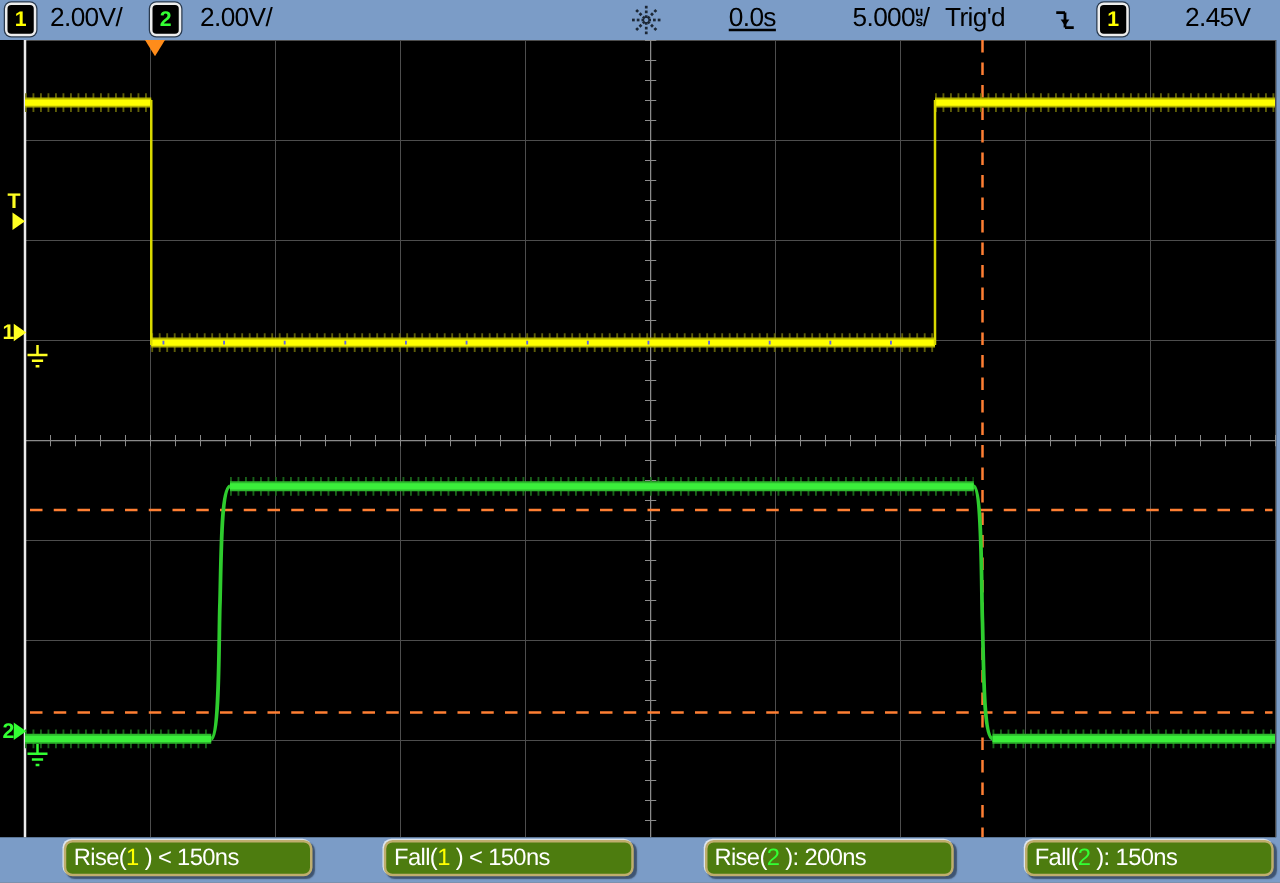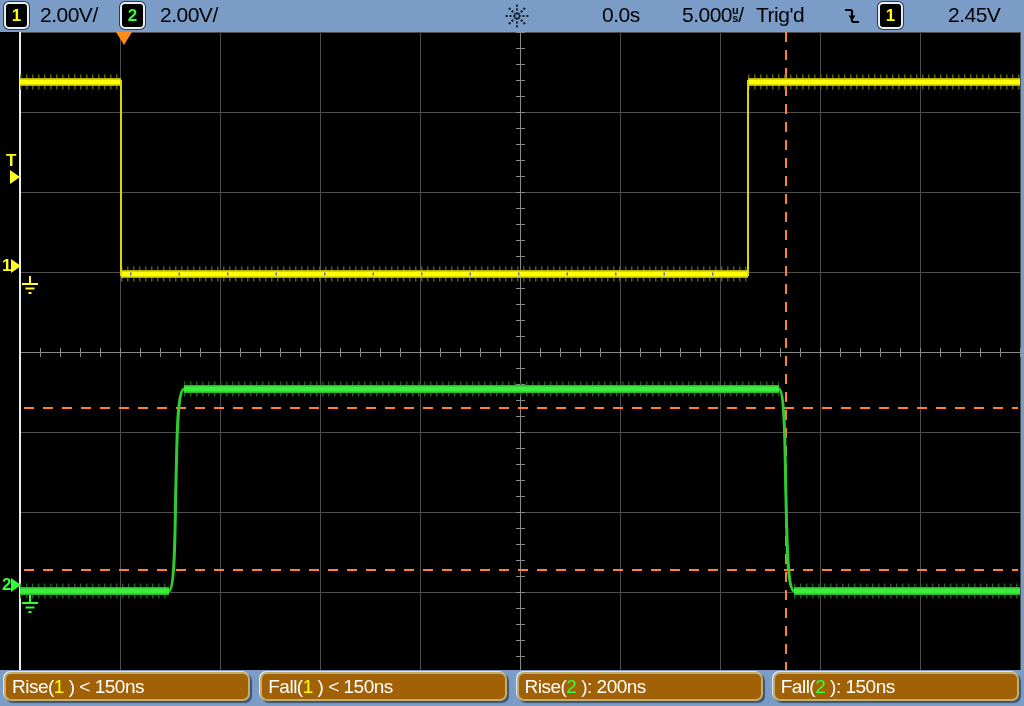--- a/index.html
+++ b/index.html
@@ -40,23 +40,23 @@
   .marker{position:absolute;z-index:5;}
   .mk-label{font-size:17px;font-weight:bold;line-height:16px;}
   .tri-right{width:0;height:0;border-top:7px solid transparent;border-bottom:7px solid transparent;}
   .yellow{color:#ffff22;} .green{color:#33ff33;}
   .tri-yellow{border-left:10px solid #ffff22;}
   .tri-green{border-left:10px solid #33ff33;}
 
   
   #botbar{position:absolute;left:0;top:670px;width:1024px;height:36px;background:#7b9cc7;
     box-sizing:border-box;display:flex;gap:10px;padding:2px 5px 5px 4px;}
-  .mbox{flex:1 1 0;background:#a16207;border:2px solid #bfae6e;border-radius:7px;color:#fff;
+  .mbox{flex:1 1 0;background:#4d7c0f;border:2px solid #bfae6e;border-radius:7px;color:#fff;
     font-size:19px;letter-spacing:-0.5px;display:flex;align-items:center;padding:0 6px;white-space:pre;
-    box-shadow:-1px -1px 0 #dde5ee, 2px 2px 1px rgba(15,25,40,.55);}
+    box-shadow:-1px -1px 0 #dde5ee, 2px 2px 1px rgba(15,25,40,.55);margin-left:47px;}
   .mbox .c1{color:#ffff00;} .mbox .c2{color:#33ff33;}
 </style>
 </head>
 <body>
 
 <div id="screen">
 
   <div id="topbar">
     <div class="badge ch1" style="left:4px;">1</div>
     <div class="txt" style="left:40px;">2.00V/</div>
@@ -76,21 +76,21 @@
         <use href="#ray" transform="rotate(45 12 12)"></use>
         <use href="#ray" transform="rotate(90 12 12)"></use>
         <use href="#ray" transform="rotate(135 12 12)"></use>
         <use href="#ray" transform="rotate(180 12 12)"></use>
         <use href="#ray" transform="rotate(225 12 12)"></use>
         <use href="#ray" transform="rotate(270 12 12)"></use>
         <use href="#ray" transform="rotate(315 12 12)"></use>
       </svg>
     </span>
 
-    <div class="txt" style="left:602px;">0.0s</div>
+    <div class="txt" style="left:583px;text-decoration:underline;">0.0s</div>
 
     <div class="txt" style="left:682px;"><span>5.000</span><span class="stackunit"><div>u</div><div>s</div></span><span>/</span></div>
 
     <div class="txt" style="left:756px;">Trig'd</div>
 
     <span style="position:absolute;left:843px;top:6px;">
       <svg width="18" height="20" viewBox="0 0 18 20">
         <path d="M2 4 H9 M9 4 V16 M9 16 H16" stroke="#000" stroke-width="2.2" fill="none"></path>
         <path d="M5.5 9.5 L12.5 9.5 L9 14.5 Z" fill="#000"></path>
       </svg>

